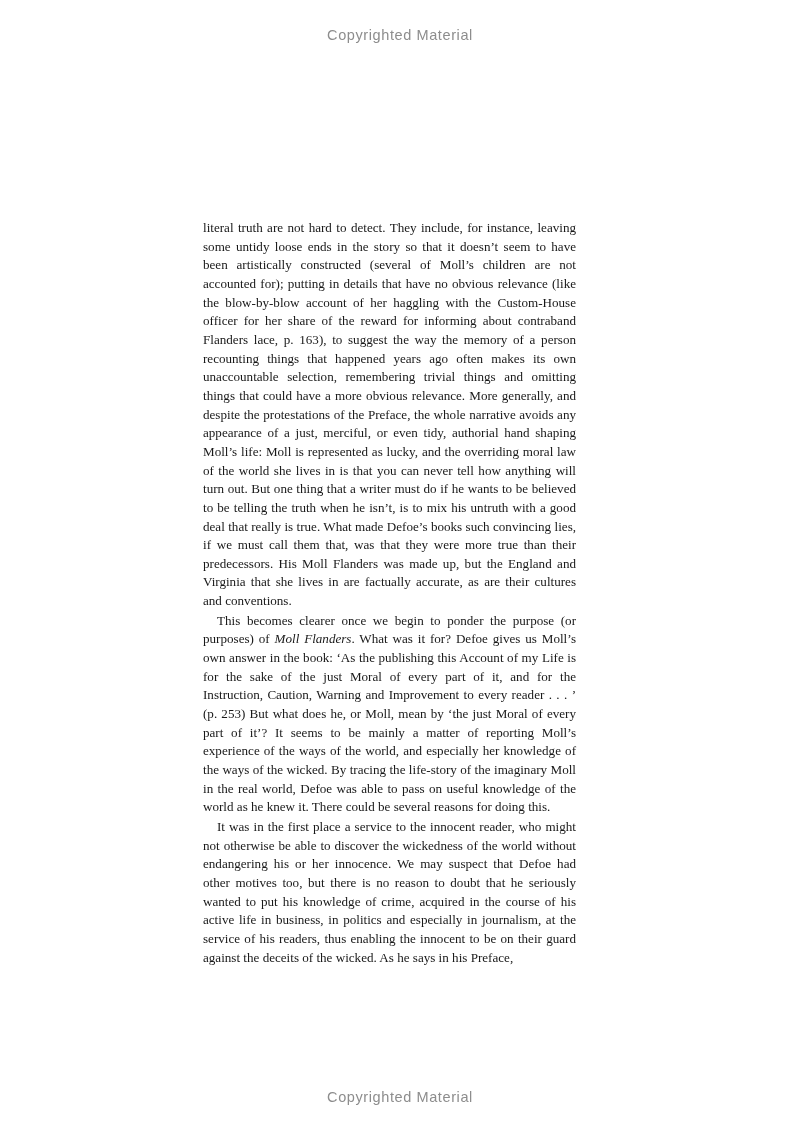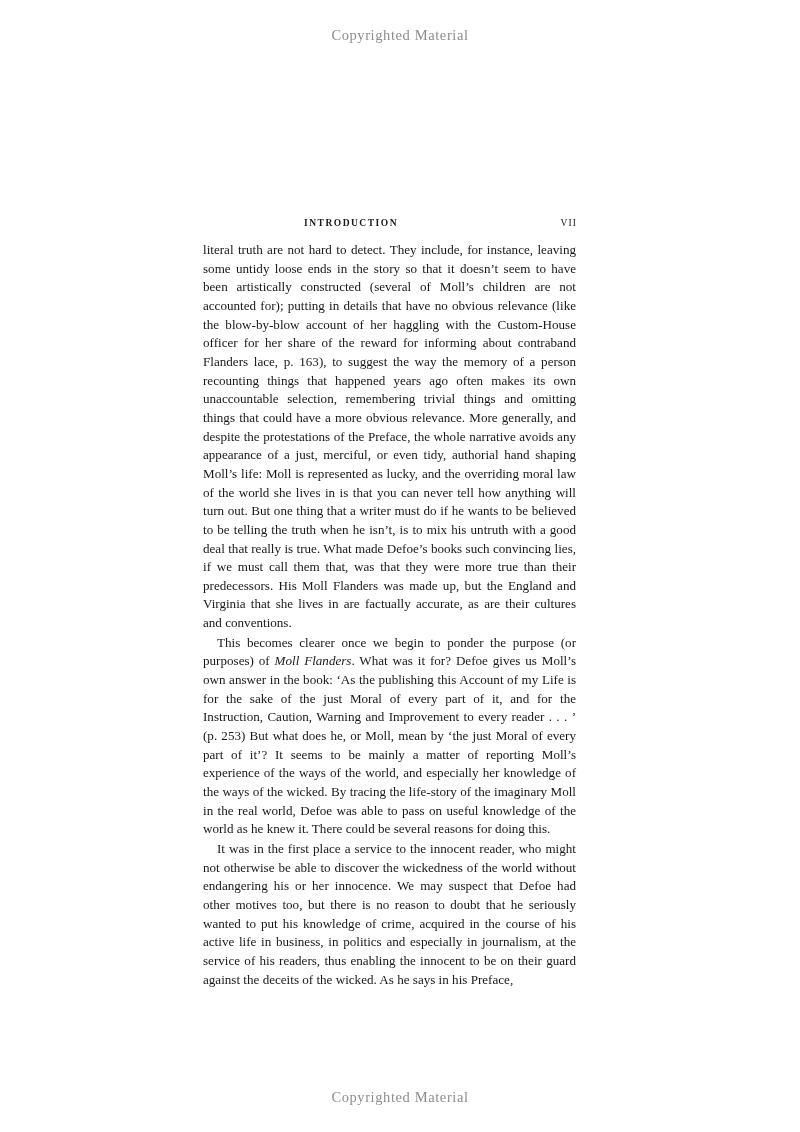--- a/index.html
+++ b/index.html
@@ -14,21 +14,21 @@
     color: #1a1a1a;
     position: relative;
     overflow: hidden;
   }
 
   .watermark {
     position: absolute;
     left: 0;
     width: 800px;
     text-align: center;
-    font-family: Liberation Serif, serif;
+    font-family: Liberation Sans, sans-serif;
     font-size: 14.5px;
     letter-spacing: 0.6px;
     color: #8d8d8d;
     user-select: none;
   }
   .watermark.top { top: 27px; }
   .watermark.bottom { top: 1089px; }
 
   .page-block {
     position: absolute;
@@ -74,24 +74,20 @@
     font-style: italic;
   }
 </style>
 </head>
 <body>
 
 <div class="watermark top">Copyrighted Material</div>
 
 <div class="page-block">
 
-  <div class="running-head">
-    <span class="rh-title">INTRODUCTION</span>
-    <span class="rh-folio">VII</span>
-  </div>
 
   <div class="body-text">
     <p>literal truth are not hard to detect. They include, for instance, leaving some untidy loose ends in the story so that it doesn’t seem to have been artistically constructed (several of Moll’s children are not accounted for); putting in details that have no obvious relevance (like the blow-by-blow account of her haggling with the Custom-House officer for her share of the reward for informing about contraband Flanders lace, p. 163), to suggest the way the memory of a person recounting things that happened years ago often makes its own unaccountable selection, remembering trivial things and omitting things that could have a more obvious relevance. More generally, and despite the protestations of the Preface, the whole narrative avoids any appearance of a just, merciful, or even tidy, authorial hand shaping Moll’s life: Moll is represented as lucky, and the overriding moral law of the world she lives in is that you can never tell how anything will turn out. But one thing that a writer must do if he wants to be believed to be telling the truth when he isn’t, is to mix his untruth with a good deal that really is true. What made Defoe’s books such convincing lies, if we must call them that, was that they were more true than their predecessors. His Moll Flanders was made up, but the England and Virginia that she lives in are factually accurate, as are their cultures and conventions.</p>
     <p class="indent">
       <span>This becomes clearer once we begin to ponder the purpose (or purposes) of </span><em>Moll Flanders</em><span>. What was it for? Defoe gives us Moll’s own answer in the book: ‘As the publishing this Account of my Life is for the sake of the just Moral of every part of it, and for the Instruction, Caution, Warning and Improvement to every reader . . . ’ (p. 253) But what does he, or Moll, mean by ‘the just Moral of every part of it’? It seems to be mainly a matter of reporting Moll’s experience of the ways of the world, and especially her knowledge of the ways of the wicked. By tracing the life-story of the imaginary Moll in the real world, Defoe was able to pass on useful knowledge of the world as he knew it. There could be several reasons for doing this.</span>
     </p>
     <p class="indent">It was in the first place a service to the innocent reader, who might not otherwise be able to discover the wickedness of the world without endangering his or her innocence. We may suspect that Defoe had other motives too, but there is no reason to doubt that he seriously wanted to put his knowledge of crime, acquired in the course of his active life in business, in politics and especially in journalism, at the service of his readers, thus enabling the innocent to be on their guard against the deceits of the wicked. As he says in his Preface,</p>
   </div>
 
 </div>

